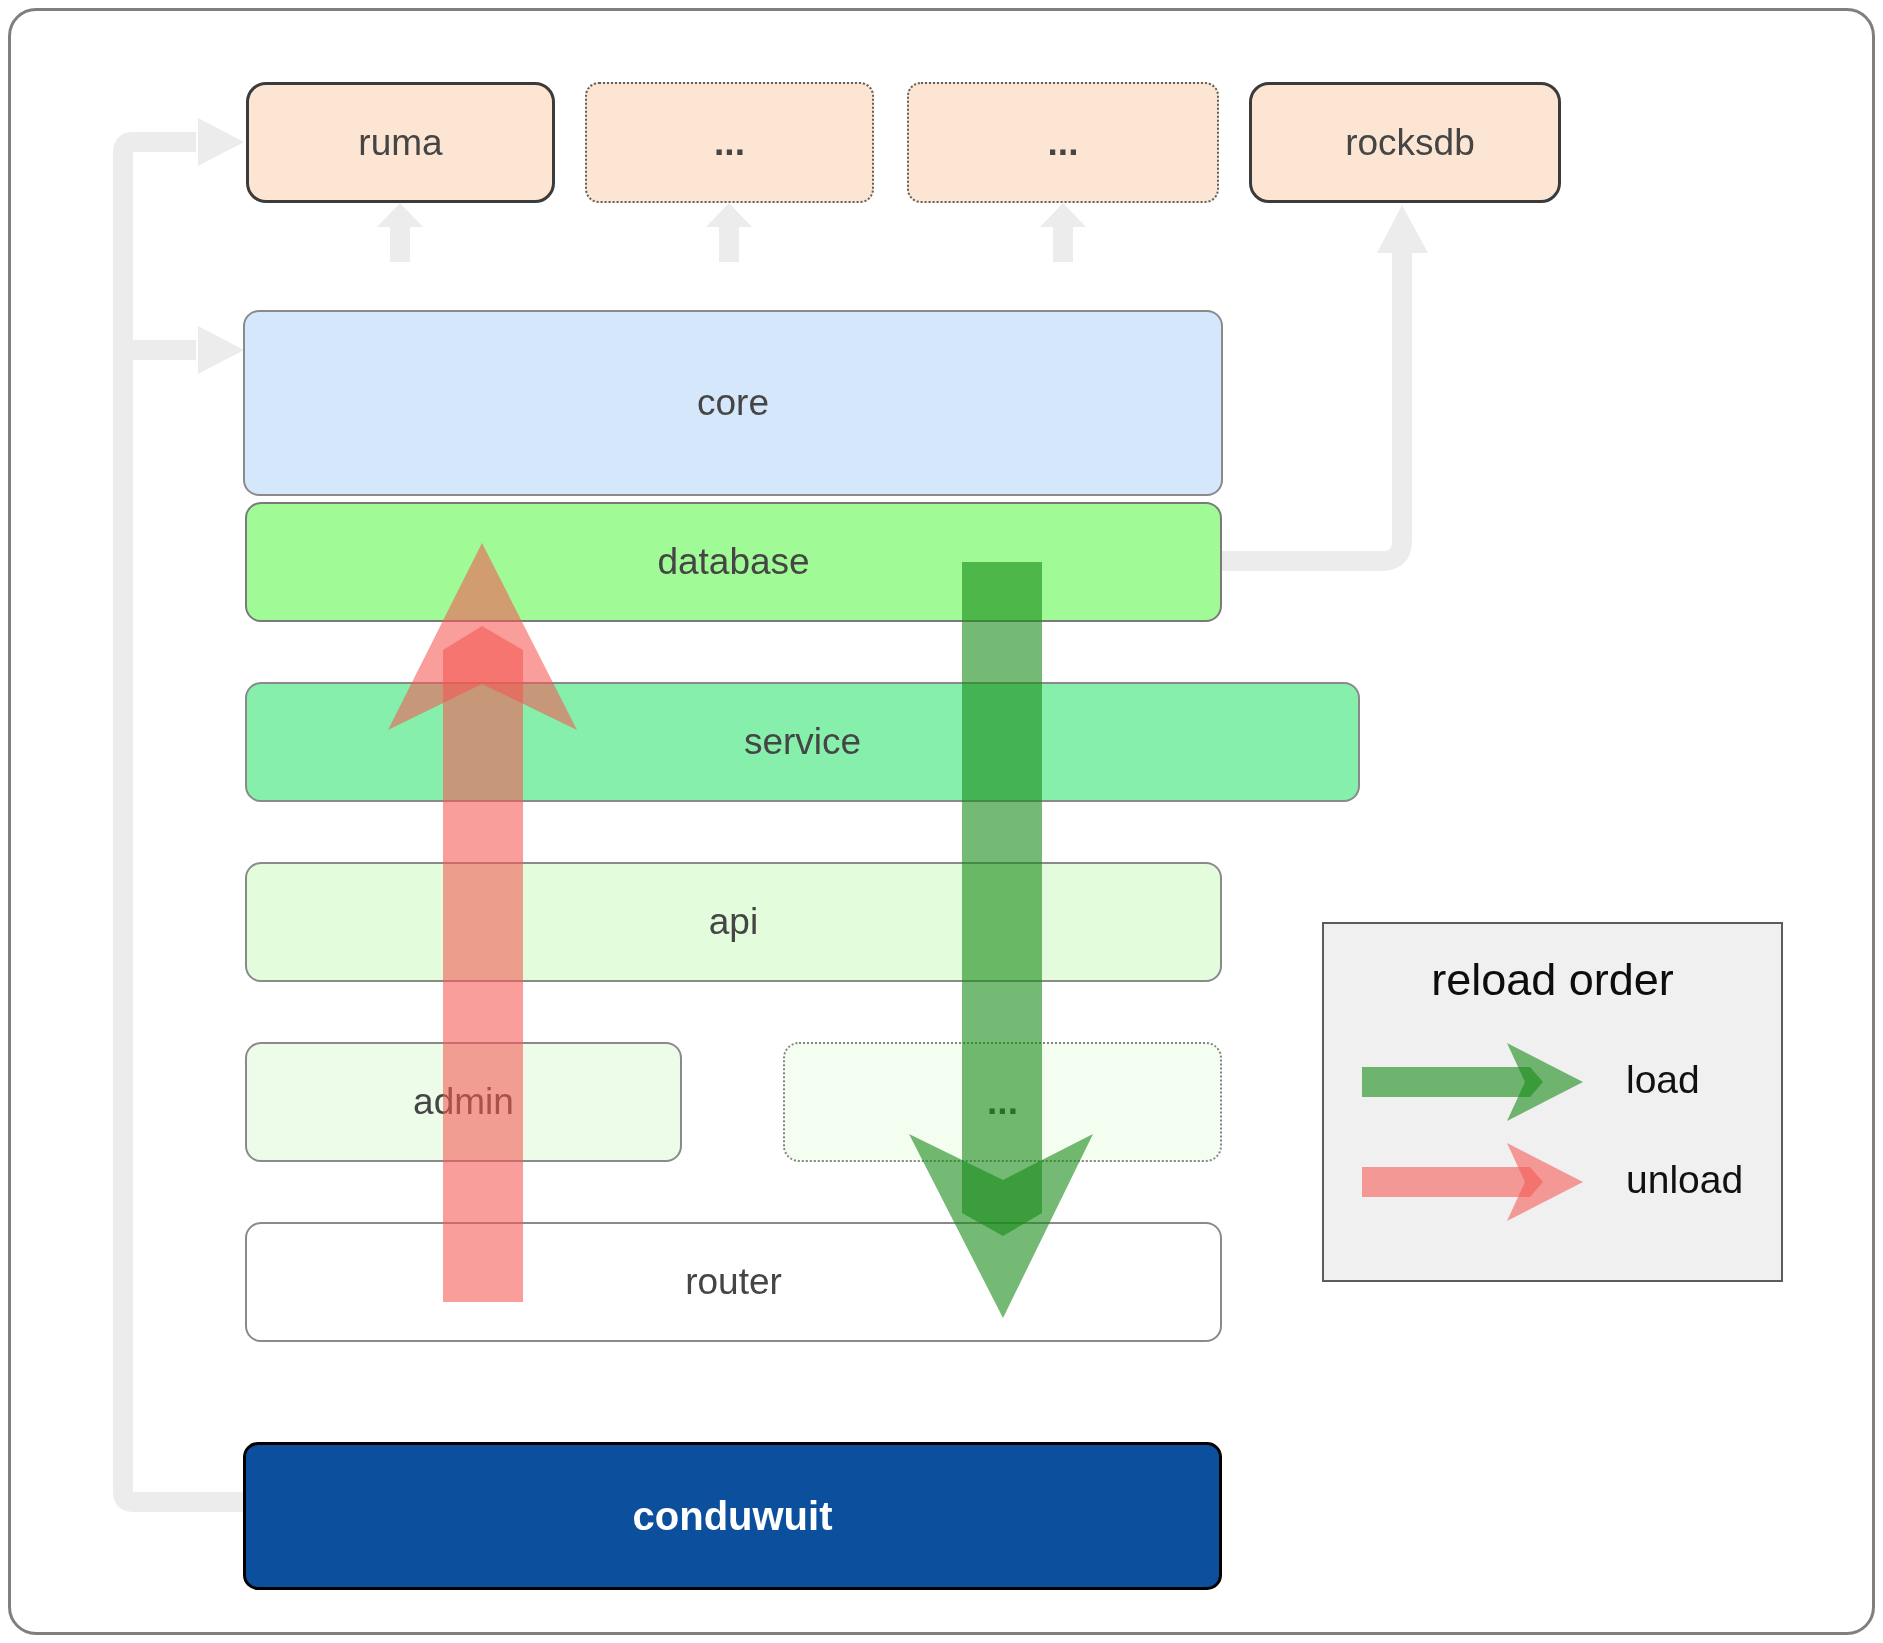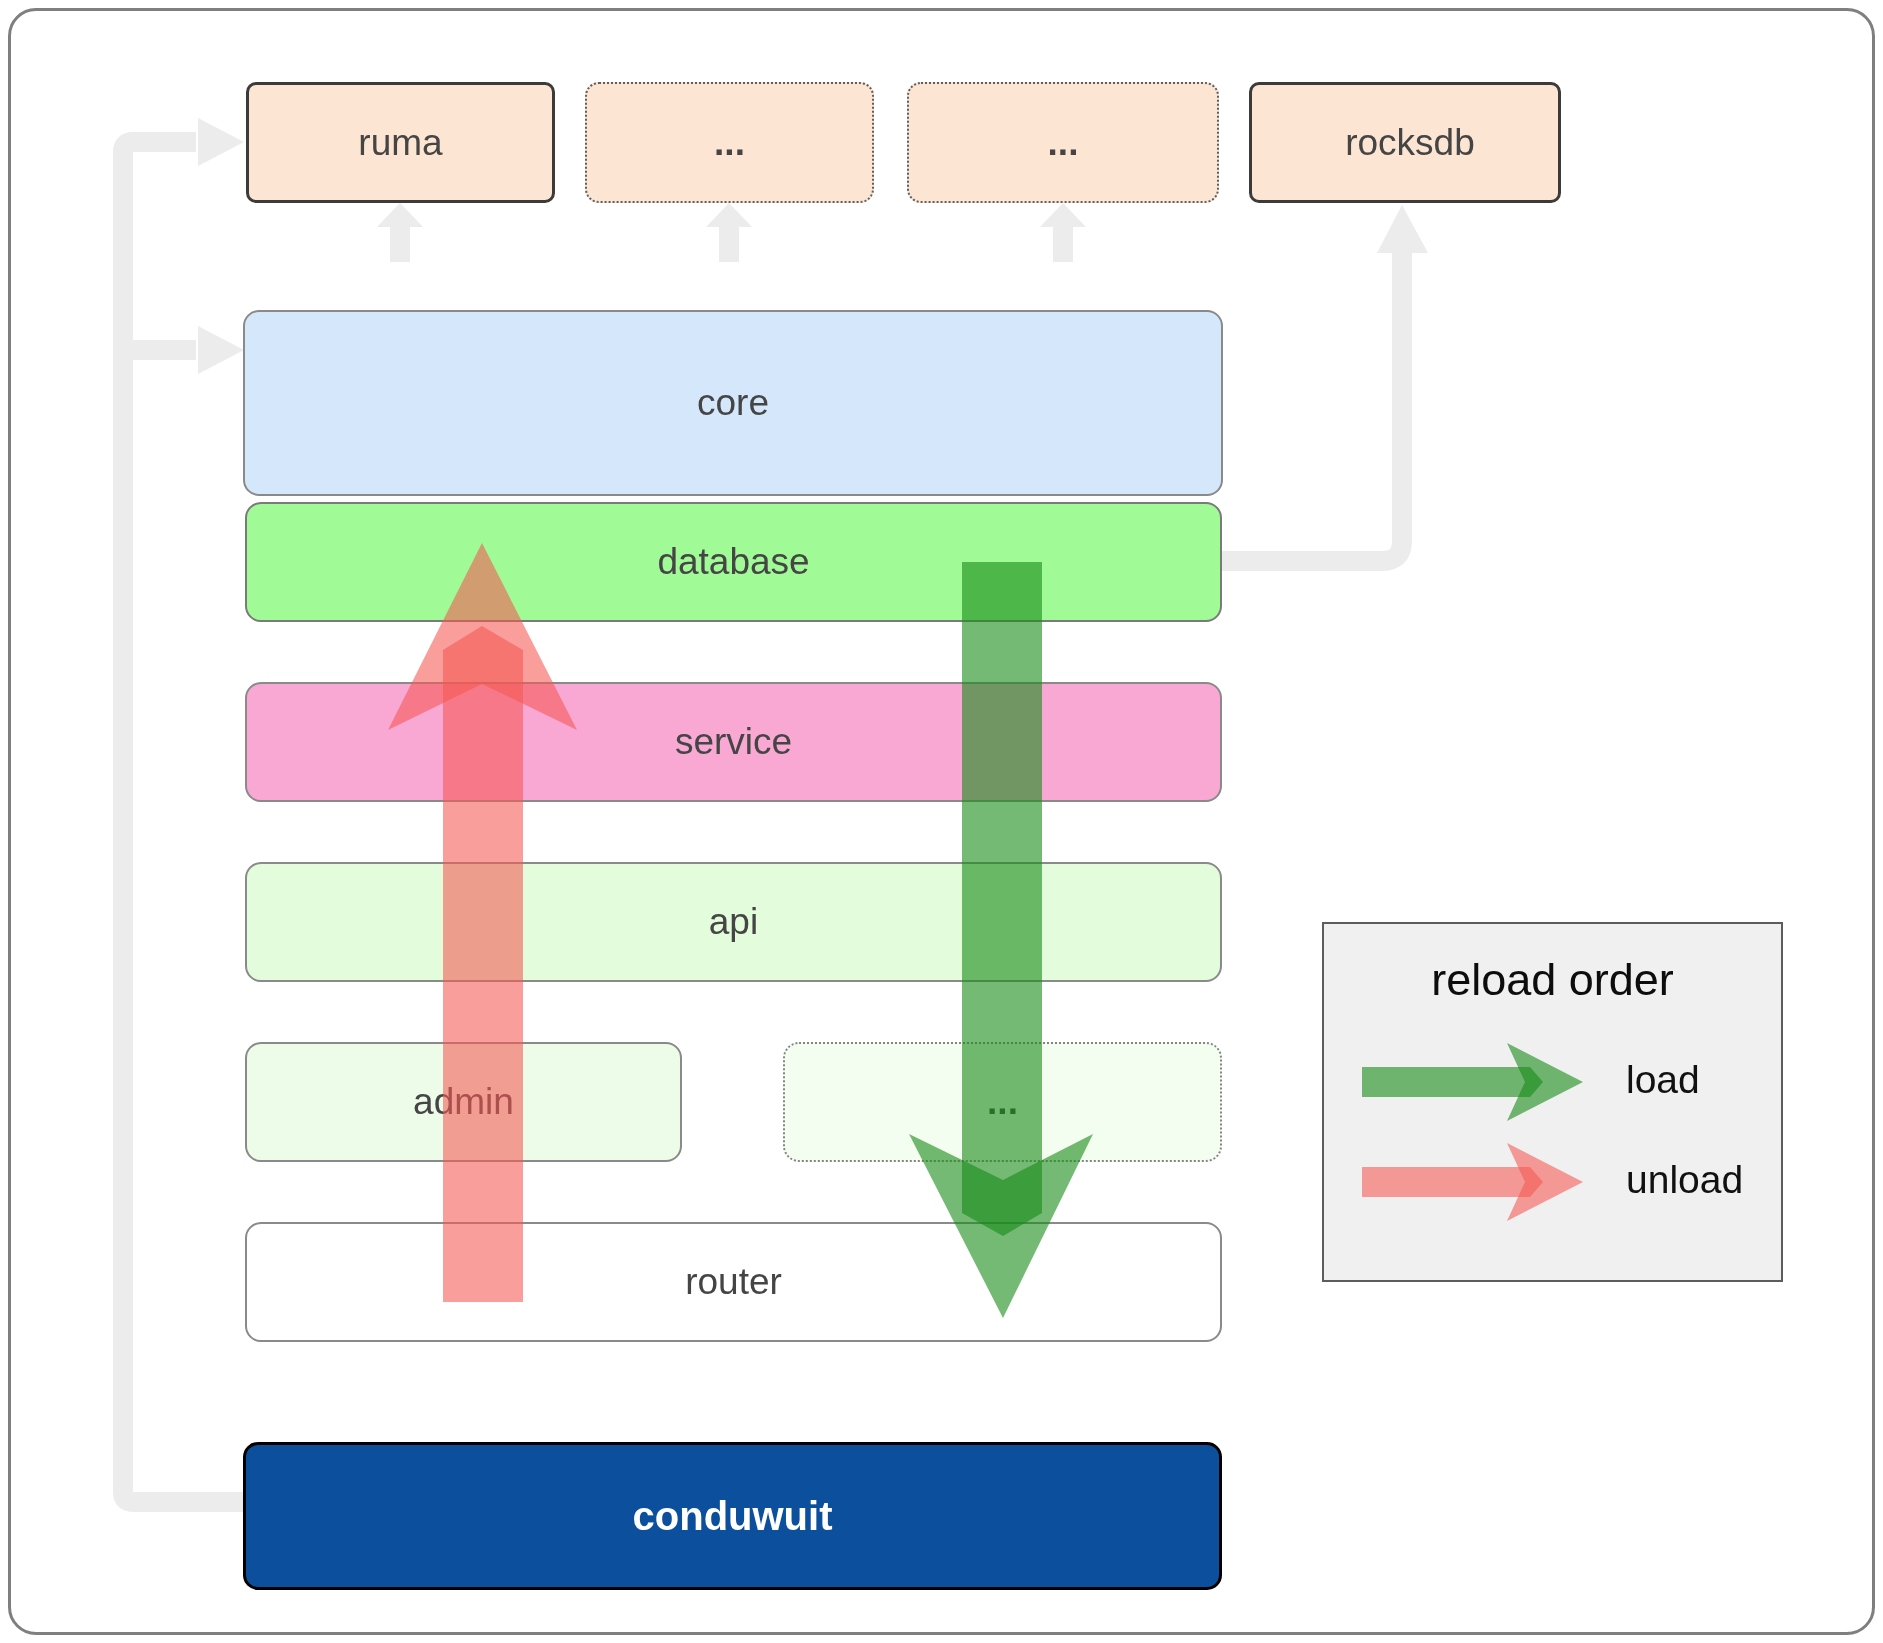--- a/index.html
+++ b/index.html
@@ -6,31 +6,31 @@
   body{width:1883px;height:1643px;position:relative;overflow:hidden;
        font-family:"Liberation Sans",sans-serif;}
   #frame{position:absolute;left:8px;top:8px;width:1861px;height:1621px;
          border:3px solid #7f7f7f;border-radius:28px;background:#ffffff;z-index:0;}
   svg.layer{position:absolute;left:0;top:0;width:1883px;height:1643px;}
   #connectors{z-index:1;}
   #arrows{z-index:3;}
   .node{position:absolute;display:flex;align-items:center;justify-content:center;
         box-sizing:border-box;z-index:2;color:#454545;font-size:37px;}
   .peach{background:#fce6d3;}
-  .solid-dark{border:3px solid #3b3b3b;border-radius:10px;}
+  .solid-dark{border:3px solid #3b3b3b;border-radius:20px;}
   .dotted-dark{border:2px dotted #5f5f5f;border-radius:14px;}
   .gray-solid{border:2px solid #8a8a8a;border-radius:16px;}
   .gray-dotted{border:2px dotted #858585;border-radius:16px;}
   #node-ruma{left:246px;top:82px;width:309px;height:121px;}
   #node-ellipsis1{left:585px;top:82px;width:289px;height:121px;font-weight:700;}
   #node-ellipsis2{left:907px;top:82px;width:312px;height:121px;font-weight:700;}
   #node-rocksdb{left:1249px;top:82px;width:312px;height:121px;padding-left:10px;}
   #node-core{left:243px;top:262px;width:980px;height:186px;background:#d5e7fb;margin-top:48px;}
   #node-database{left:245px;top:502px;width:977px;height:120px;background:#a0fa96;border-color:#7a7a7a;}
-  #node-service{left:245px;top:682px;width:977px;height:120px;background:#f9a8d4;}
+  #node-service{left:245px;top:682px;width:1115px;height:120px;background:#86efac;}
   #node-api{left:245px;top:862px;width:977px;height:120px;background:#e3fcdc;}
   #node-admin{left:245px;top:1042px;width:437px;height:120px;background:#ecfce8;}
   #node-ellipsis3{left:783px;top:1042px;width:439px;height:120px;background:#f3fdf0;font-weight:700;}
   #node-router{left:245px;top:1222px;width:977px;height:120px;background:#ffffff;}
   #node-conduwuit{left:243px;top:1442px;width:979px;height:148px;background:#0c4f9c;
                   border:3px solid #000000;border-radius:15px;color:#ffffff;
                   font-size:40px;font-weight:700;}
   #legend{position:absolute;left:1322px;top:922px;width:461px;height:360px;
           background:#f0f0f0;border:2px solid #5c5c5c;box-sizing:border-box;z-index:2;}
   #legend-title{position:absolute;left:0;top:30px;width:100%;text-align:center;

